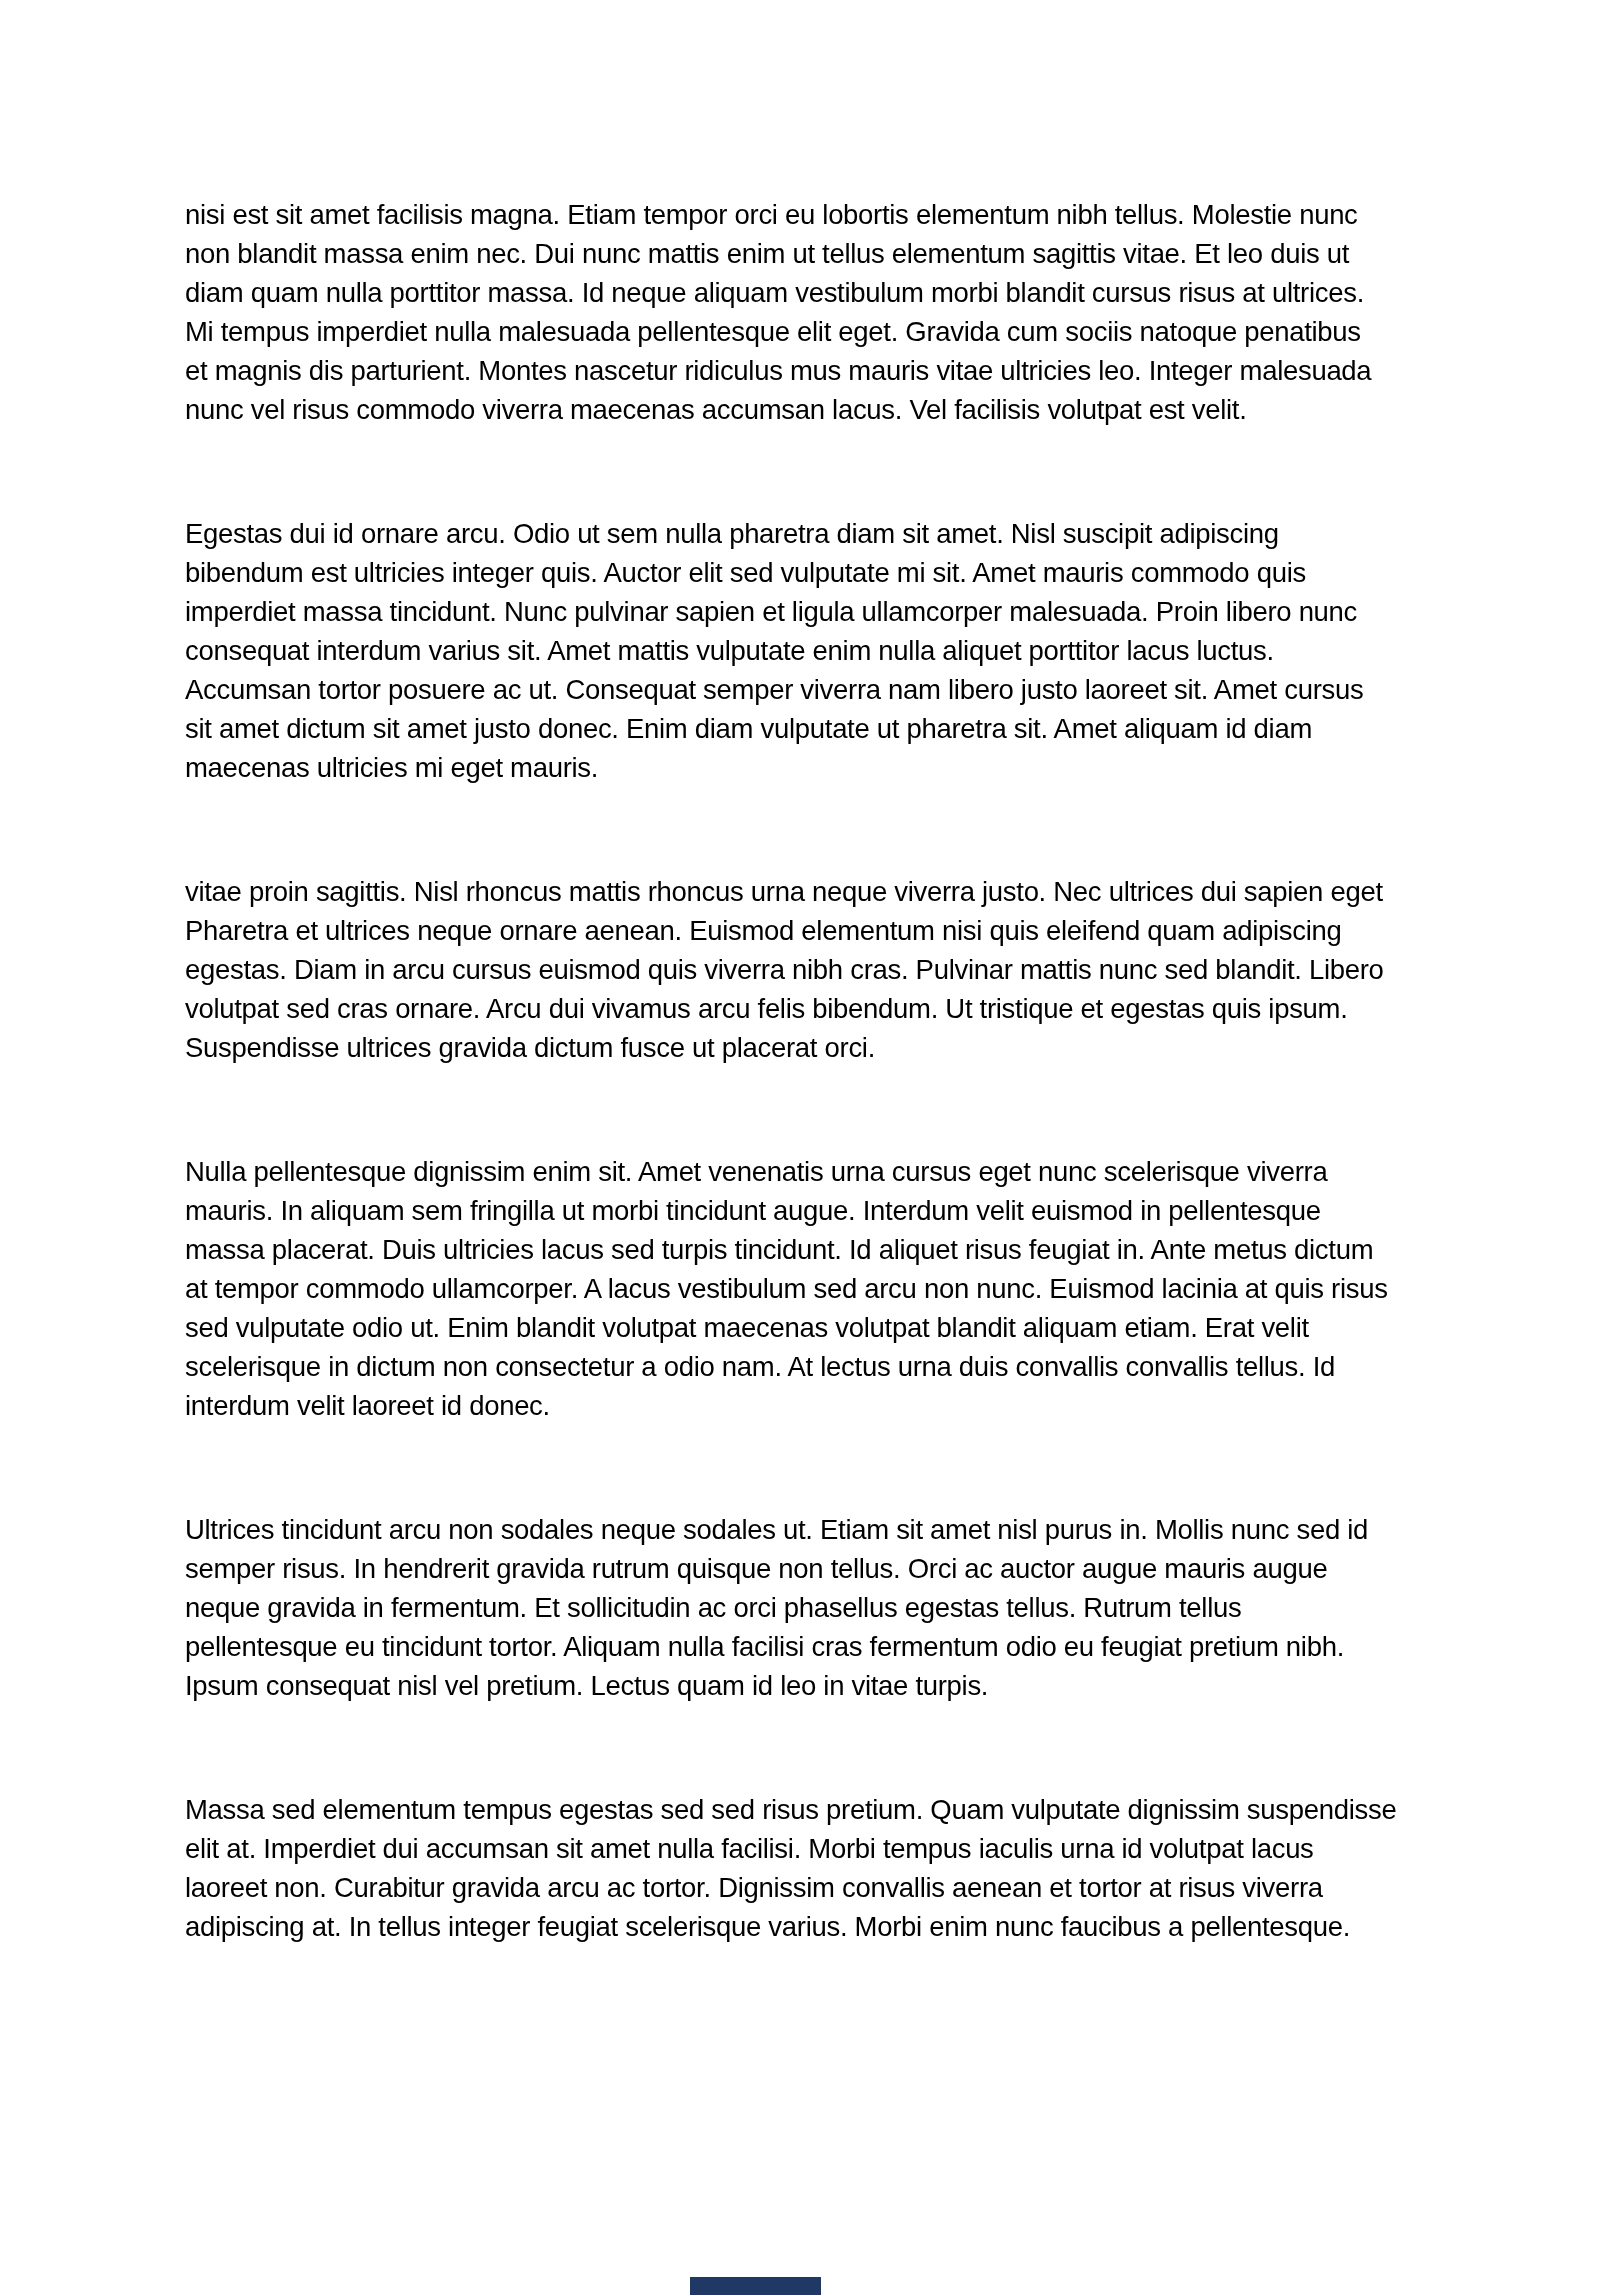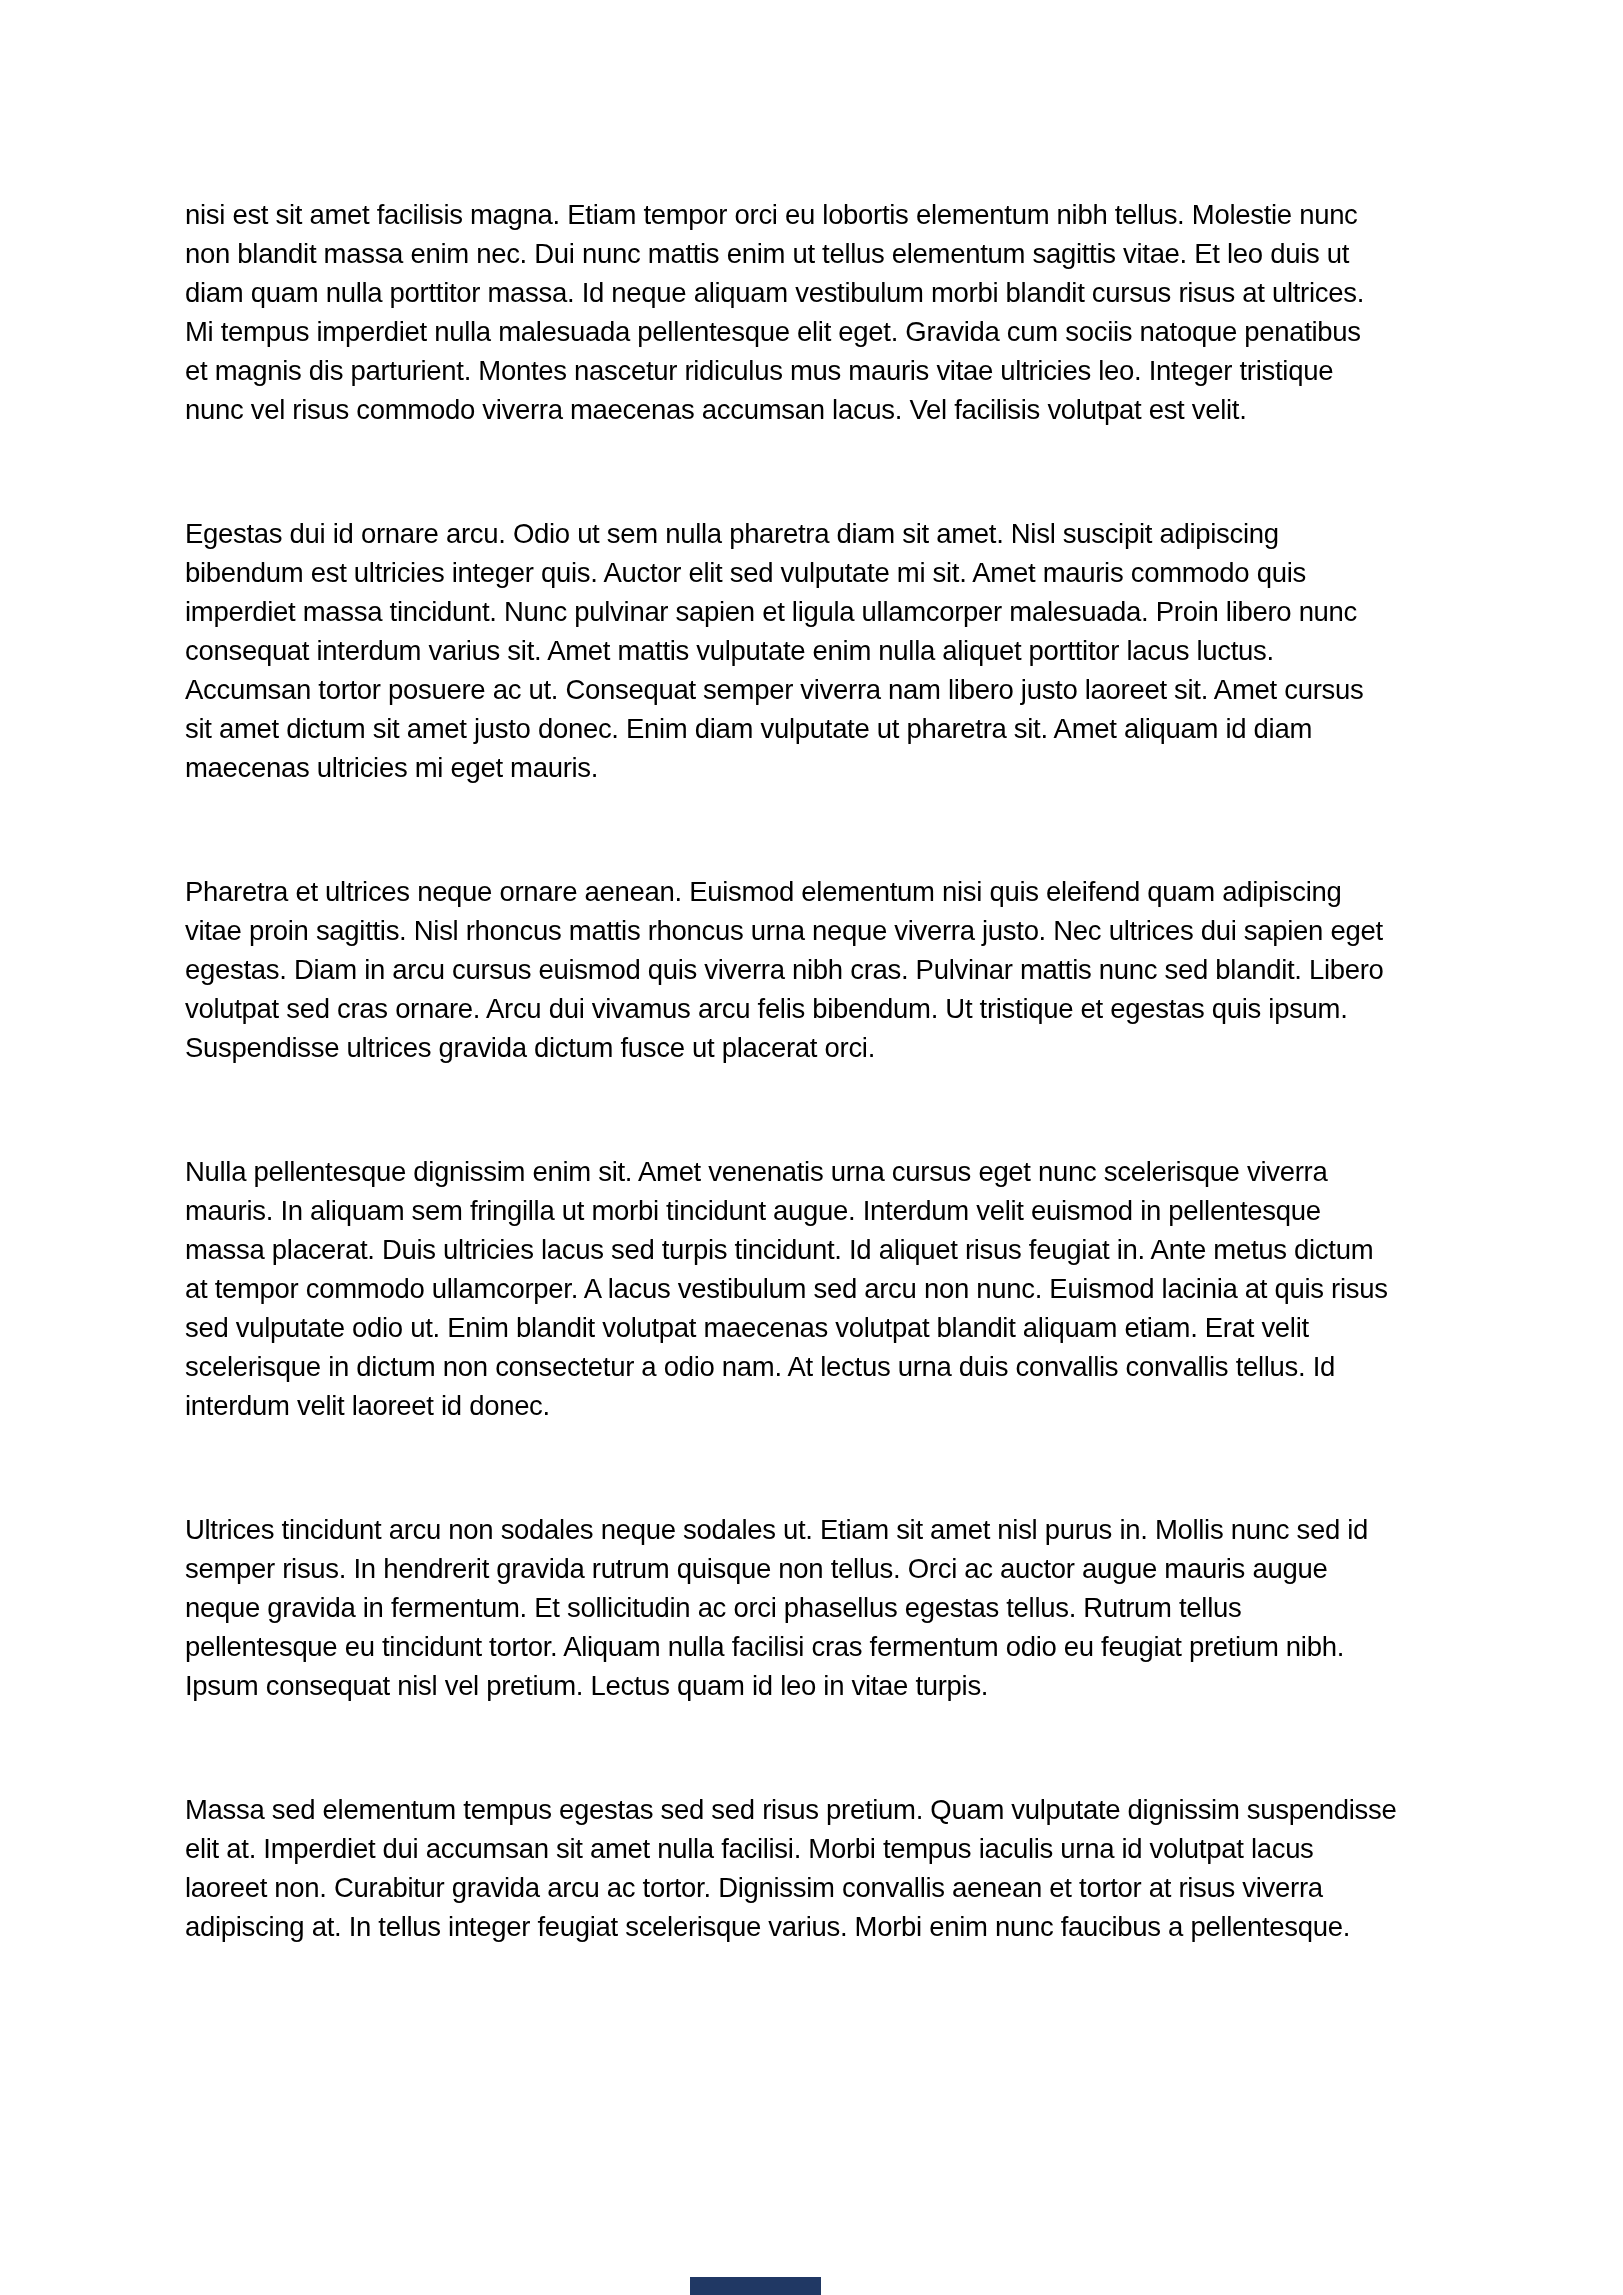--- a/index.html
+++ b/index.html
@@ -42,35 +42,35 @@
 </head>
 <body>
 
 <div class="page" style="background: rgb(255, 255, 255); border-radius: 15px;">
   <div class="doc-body" style="color: rgb(0, 0, 0);">
       <div class="para">
         <div class="line">nisi est sit amet facilisis magna. Etiam tempor orci eu lobortis elementum nibh tellus. Molestie nunc</div>
         <div class="line">non blandit massa enim nec. Dui nunc mattis enim ut tellus elementum sagittis vitae. Et leo duis ut</div>
         <div class="line">diam quam nulla porttitor massa. Id neque aliquam vestibulum morbi blandit cursus risus at ultrices.</div>
         <div class="line">Mi tempus imperdiet nulla malesuada pellentesque elit eget. Gravida cum sociis natoque penatibus</div>
-        <div class="line">et magnis dis parturient. Montes nascetur ridiculus mus mauris vitae ultricies leo. Integer tristique</div>
+        <div class="line">et magnis dis parturient. Montes nascetur ridiculus mus mauris vitae ultricies leo. Integer malesuada</div>
         <div class="line">nunc vel risus commodo viverra maecenas accumsan lacus. Vel facilisis volutpat est velit.</div>
       </div>
       <div class="para">
         <div class="line">Egestas dui id ornare arcu. Odio ut sem nulla pharetra diam sit amet. Nisl suscipit adipiscing</div>
         <div class="line">bibendum est ultricies integer quis. Auctor elit sed vulputate mi sit. Amet mauris commodo quis</div>
         <div class="line">imperdiet massa tincidunt. Nunc pulvinar sapien et ligula ullamcorper malesuada. Proin libero nunc</div>
         <div class="line">consequat interdum varius sit. Amet mattis vulputate enim nulla aliquet porttitor lacus luctus.</div>
         <div class="line">Accumsan tortor posuere ac ut. Consequat semper viverra nam libero justo laoreet sit. Amet cursus</div>
         <div class="line">sit amet dictum sit amet justo donec. Enim diam vulputate ut pharetra sit. Amet aliquam id diam</div>
         <div class="line">maecenas ultricies mi eget mauris.</div>
       </div>
       <div class="para">
+        <div class="line">vitae proin sagittis. Nisl rhoncus mattis rhoncus urna neque viverra justo. Nec ultrices dui sapien eget</div>
         <div class="line">Pharetra et ultrices neque ornare aenean. Euismod elementum nisi quis eleifend quam adipiscing</div>
-        <div class="line">vitae proin sagittis. Nisl rhoncus mattis rhoncus urna neque viverra justo. Nec ultrices dui sapien eget</div>
         <div class="line">egestas. Diam in arcu cursus euismod quis viverra nibh cras. Pulvinar mattis nunc sed blandit. Libero</div>
         <div class="line">volutpat sed cras ornare. Arcu dui vivamus arcu felis bibendum. Ut tristique et egestas quis ipsum.</div>
         <div class="line">Suspendisse ultrices gravida dictum fusce ut placerat orci.</div>
       </div>
       <div class="para">
         <div class="line">Nulla pellentesque dignissim enim sit. Amet venenatis urna cursus eget nunc scelerisque viverra</div>
         <div class="line">mauris. In aliquam sem fringilla ut morbi tincidunt augue. Interdum velit euismod in pellentesque</div>
         <div class="line">massa placerat. Duis ultricies lacus sed turpis tincidunt. Id aliquet risus feugiat in. Ante metus dictum</div>
         <div class="line">at tempor commodo ullamcorper. A lacus vestibulum sed arcu non nunc. Euismod lacinia at quis risus</div>
         <div class="line">sed vulputate odio ut. Enim blandit volutpat maecenas volutpat blandit aliquam etiam. Erat velit</div>

